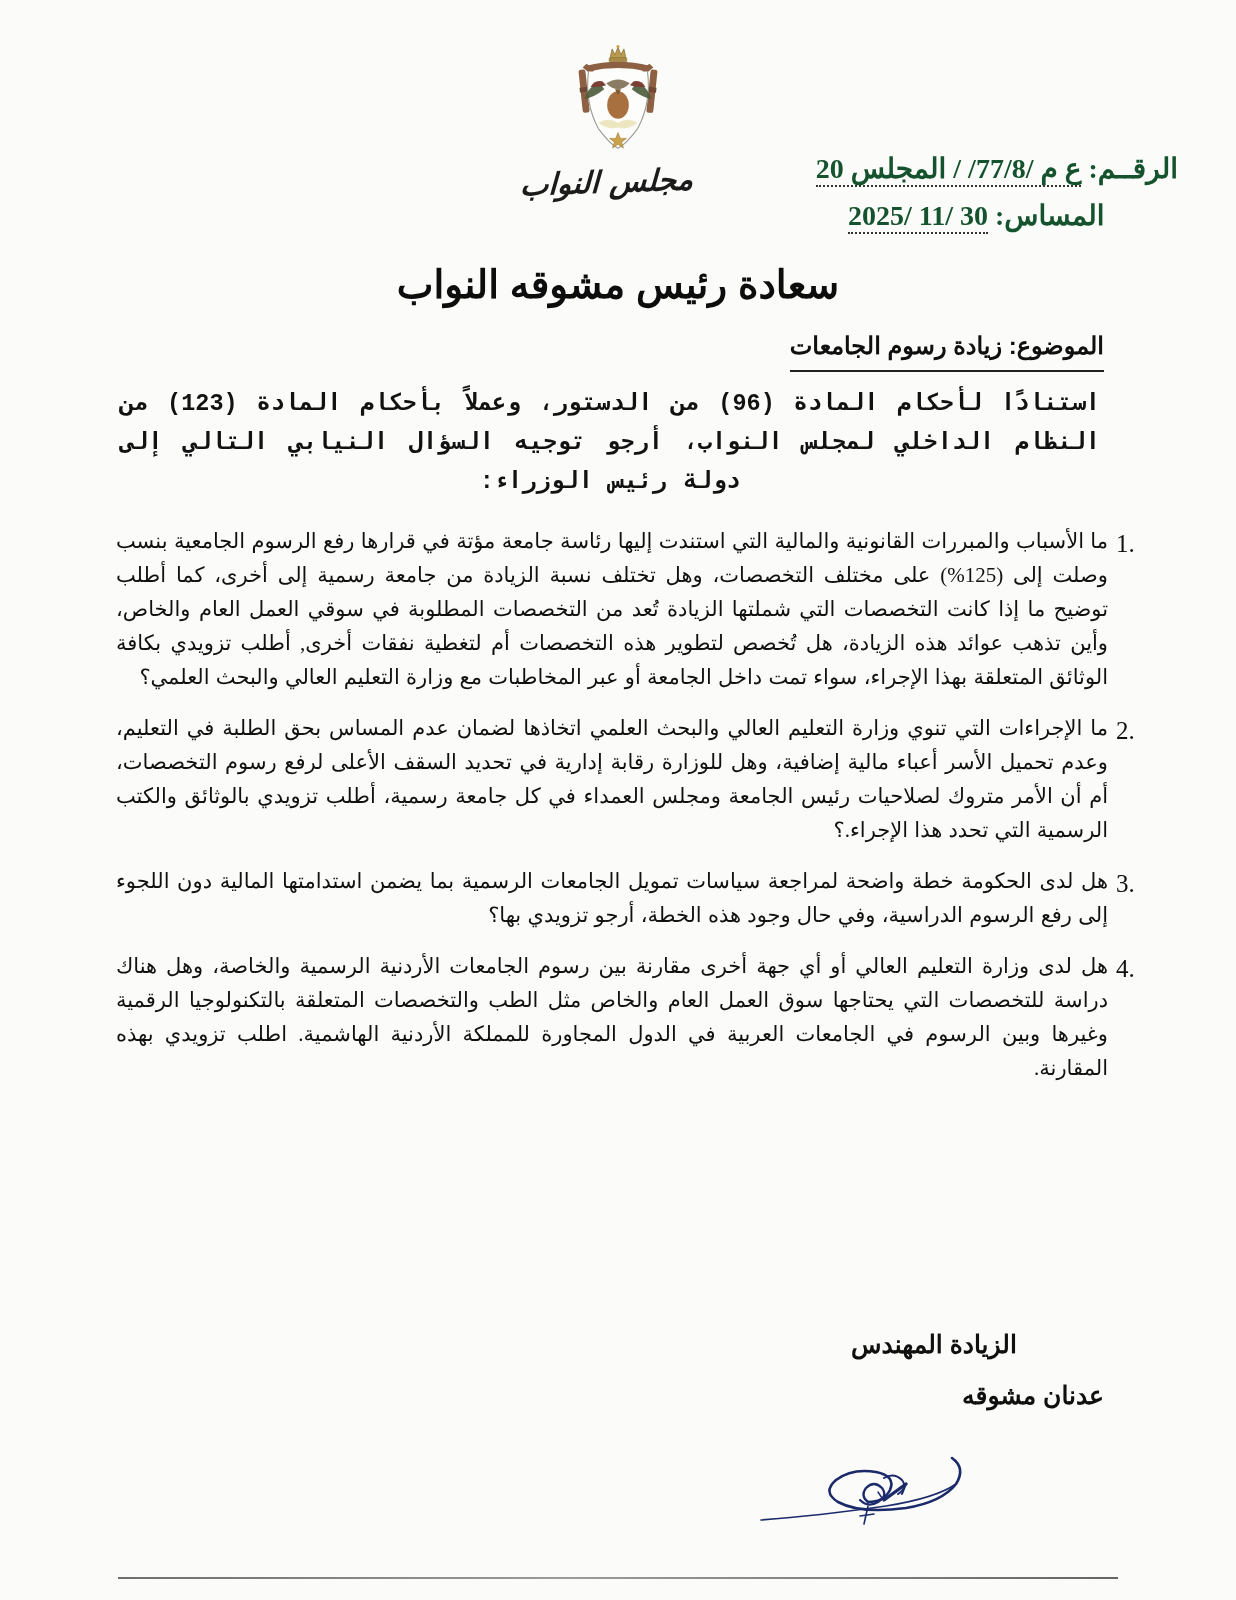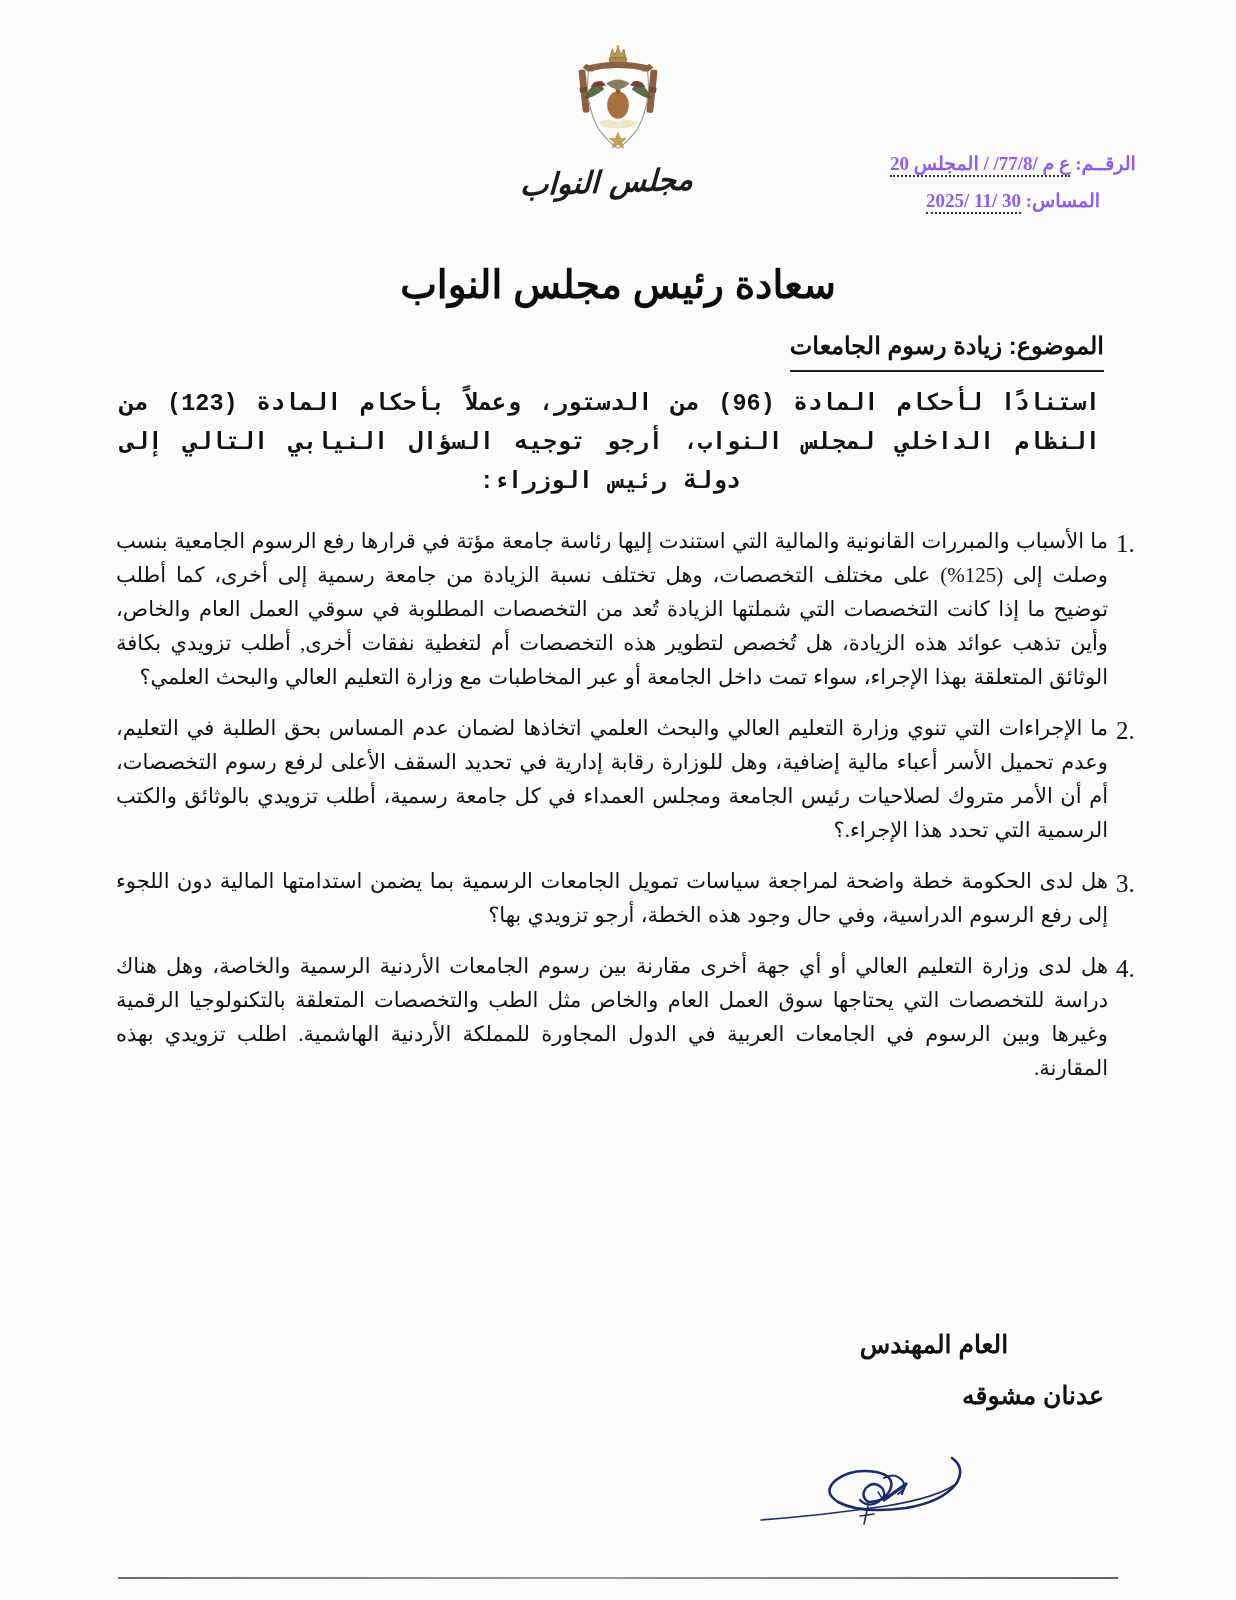--- a/index.html
+++ b/index.html
@@ -60,26 +60,26 @@
   .refblock {
     position: absolute;
     top: 152px;
     right: 58px;
     width: 330px;
     text-align: left;
     direction: rtl;
   }
   .refline {
     font-family: "Liberation Serif", serif;
-    font-size: 19px;
-    font-weight: 700;
-    color: #8b5cf6;
+    font-size: 28px;
+    font-weight: 700;
+    color: #14532d;
     white-space: nowrap;
     margin-bottom: 14px;
-    text-align: center;
+    text-align: left;
   }
   .refline .lbl { letter-spacing: 0px; }
   .refline .val {
     border-bottom: 2px dotted #333;
     padding-bottom: 1px;
   }
 
   
   .doc-title {
     position: absolute;
@@ -252,21 +252,21 @@
     <div class="refline">
       <span class="lbl">الرقــم:</span>
       <span class="val">ع م /77/8/ / المجلس 20</span>
     </div>
     <div class="refline">
       <span class="lbl">المساس:</span>
       <span class="val">30 /11 /2025</span>
     </div>
   </div>
 
-  <div class="doc-title">سعادة رئيس مجلس النواب</div>
+  <div class="doc-title">سعادة رئيس مشوقه النواب</div>
 
   <div class="subject">الموضوع: زيادة رسوم الجامعات</div>
 
   <div class="intro">استنادًا لأحكام المادة (96) من الدستور، وعملاً بأحكام المادة (123) من النظام الداخلي لمجلس النواب، أرجو توجيه السؤال النيابي التالي إلى دولة رئيس الوزراء:</div>
 
   <ol class="qlist">
     <li class="qitem">
       <span class="qnum">1.</span>
       <span class="qtext">ما الأسباب والمبررات القانونية والمالية التي استندت إليها رئاسة جامعة مؤتة في قرارها رفع الرسوم الجامعية بنسب وصلت إلى (125%) على مختلف التخصصات، وهل تختلف نسبة الزيادة من جامعة رسمية إلى أخرى، كما أطلب توضيح ما إذا كانت التخصصات التي شملتها الزيادة تُعد من التخصصات المطلوبة في سوقي العمل العام والخاص، وأين تذهب عوائد هذه الزيادة، هل تُخصص لتطوير هذه التخصصات أم لتغطية نفقات أخرى, أطلب تزويدي بكافة الوثائق المتعلقة بهذا الإجراء، سواء تمت داخل الجامعة أو عبر المخاطبات مع وزارة التعليم العالي والبحث العلمي؟</span>
     </li>
@@ -279,21 +279,21 @@
       <span class="qtext">هل لدى الحكومة خطة واضحة لمراجعة سياسات تمويل الجامعات الرسمية بما يضمن استدامتها المالية دون اللجوء إلى رفع الرسوم الدراسية، وفي حال وجود هذه الخطة، أرجو تزويدي بها؟</span>
     </li>
     <li class="qitem">
       <span class="qnum">4.</span>
       <span class="qtext">هل لدى وزارة التعليم العالي أو أي جهة أخرى مقارنة  بين رسوم الجامعات الأردنية الرسمية والخاصة، وهل هناك دراسة للتخصصات التي يحتاجها سوق العمل العام والخاص مثل الطب والتخصصات المتعلقة بالتكنولوجيا الرقمية وغيرها وبين الرسوم في الجامعات العربية في الدول المجاورة للمملكة الأردنية الهاشمية. اطلب تزويدي بهذه المقارنة.</span>
     </li>
   </ol>
 
 
   <div class="signature-block">
-    <div class="sig-role">العام المهندس</div>
+    <div class="sig-role">الزيادة المهندس</div>
     <div class="sig-name">عدنان مشوقه</div>
   </div>
 
   <svg class="sig-mark" viewBox="0 0 330 110" aria-hidden="true">
     <g fill="none" stroke="#1b2a6b" stroke-linecap="round" stroke-linejoin="round">
       <path d="M196 26 Q210 36 200 52 Q186 70 150 76 Q104 82 82 70 Q66 60 80 48 Q96 36 120 40 Q140 44 134 58 Q128 70 112 70" stroke-width="2.6"></path>
       <path d="M112 70 Q104 64 110 56 Q118 48 126 56 Q132 64 122 70 Q112 76 104 68" stroke-width="2.2"></path>
       <path d="M128 46 Q138 40 146 48 Q152 56 142 62" stroke-width="2"></path>
       <path d="M150 52 L128 68" stroke-width="3.4"></path>
       <path d="M150 52 L146 62" stroke-width="2"></path>

